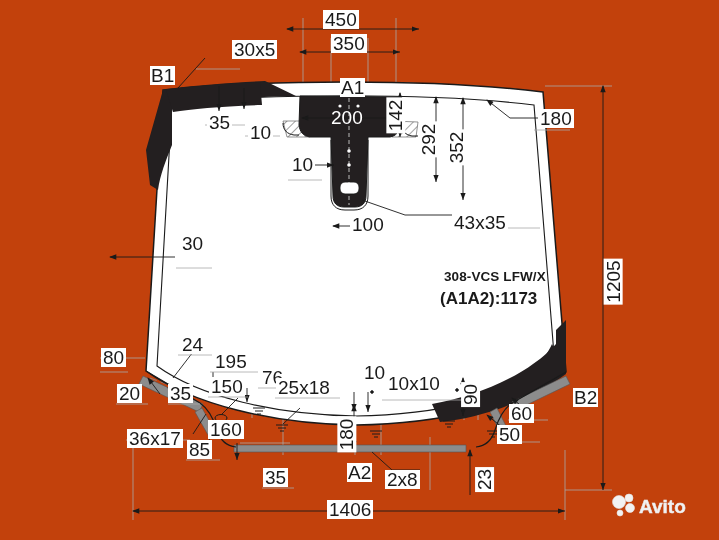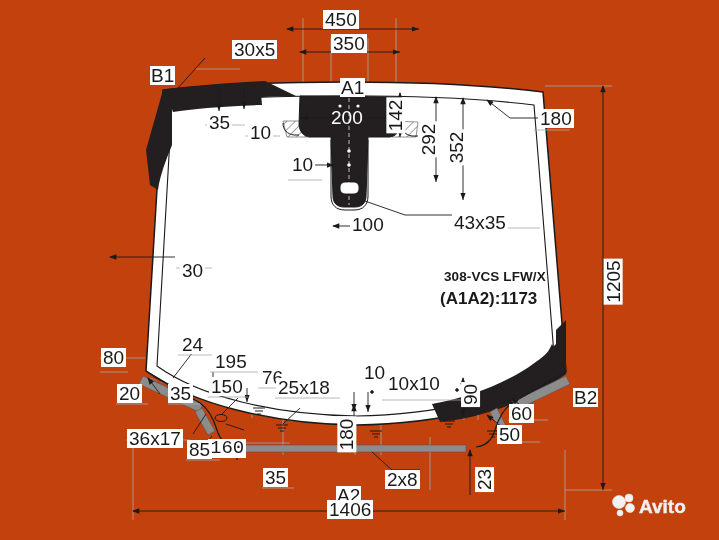--- a/index.html
+++ b/index.html
@@ -328,38 +328,38 @@
   <div class="lbl dim vert" style="left:378px; top:106px;">142</div>
   <div class="lbl dim vert" style="left:411px; top:130px;">292</div>
   <div class="lbl dim vert" style="left:439px; top:138px;">352</div>
   <div class="lbl dim" style="left:440px; top:213px;margin-left:12px;">43x35</div>
 
   <div class="lbl pt" style="left:150px; top:66px;">B1</div>
   <div class="lbl dim" style="left:196px; top:40px;margin-left:36px;">30x5</div>
   <div class="lbl dim" style="left:207px; top:113px;">35</div>
   <div class="lbl dim" style="left:248px; top:123px;">10</div>
   <div class="lbl dim" style="left:538px; top:109px;">180</div>
-  <div class="lbl dim" style="left:180px; top:261px;text-align:right;">30</div>
+  <div class="lbl dim" style="left:180px; top:234px;text-align:right;">30</div>
   <div class="lbl dim" style="left:101px; top:348px;">80</div>
   <div class="lbl dim" style="left:180px; top:335px;">24</div>
   <div class="lbl dim" style="left:213px; top:352px;">195</div>
   <div class="lbl dim" style="left:260px; top:368px;">76</div>
   <div class="lbl dim" style="left:362px; top:363px;">10</div>
   <div class="lbl dim" style="left:386px; top:374px;">10x10</div>
 
   <div class="lbl dim" style="left:117px; top:384px;">20</div>
   <div class="lbl dim" style="left:168px; top:384px;">35</div>
   <div class="lbl dim" style="left:209px; top:377px;">150</div>
-  <div class="lbl dim" style="left:208px; top:439px;font-family:Liberation Mono, monospace;">160</div>
+  <div class="lbl dim" style="left:208px; top:420px;">160</div>
   <div class="lbl dim" style="left:127px; top:429px;">36x17</div>
   <div class="lbl dim" style="left:187px; top:440px;">85</div>
   <div class="lbl dim" style="left:276px; top:378px;">25x18</div>
   <div class="lbl dim vert" style="left:329px; top:425px;">180</div>
   <div class="lbl dim" style="left:263px; top:468px;">35</div>
-  <div class="lbl pt" style="left:336px; top:463px;margin-top:23px;">A2</div>
+  <div class="lbl pt" style="left:347px; top:463px;">A2</div>
   <div class="lbl dim" style="left:385px; top:470px;">2x8</div>
   <div class="lbl dim vert" style="left:472px; top:470px;">23</div>
   <div class="lbl dim vert" style="left:458px; top:385px;">90</div>
   <div class="lbl dim" style="left:509px; top:404px;">60</div>
   <div class="lbl dim" style="left:497px; top:425px;">50</div>
   <div class="lbl pt" style="left:573px; top:388px;">B2</div>
 
   <div class="lbl dim vert" style="left:590px; top:272px;">1205</div>
   <div class="lbl dim" style="left:327px; top:500px;">1406</div>
 

